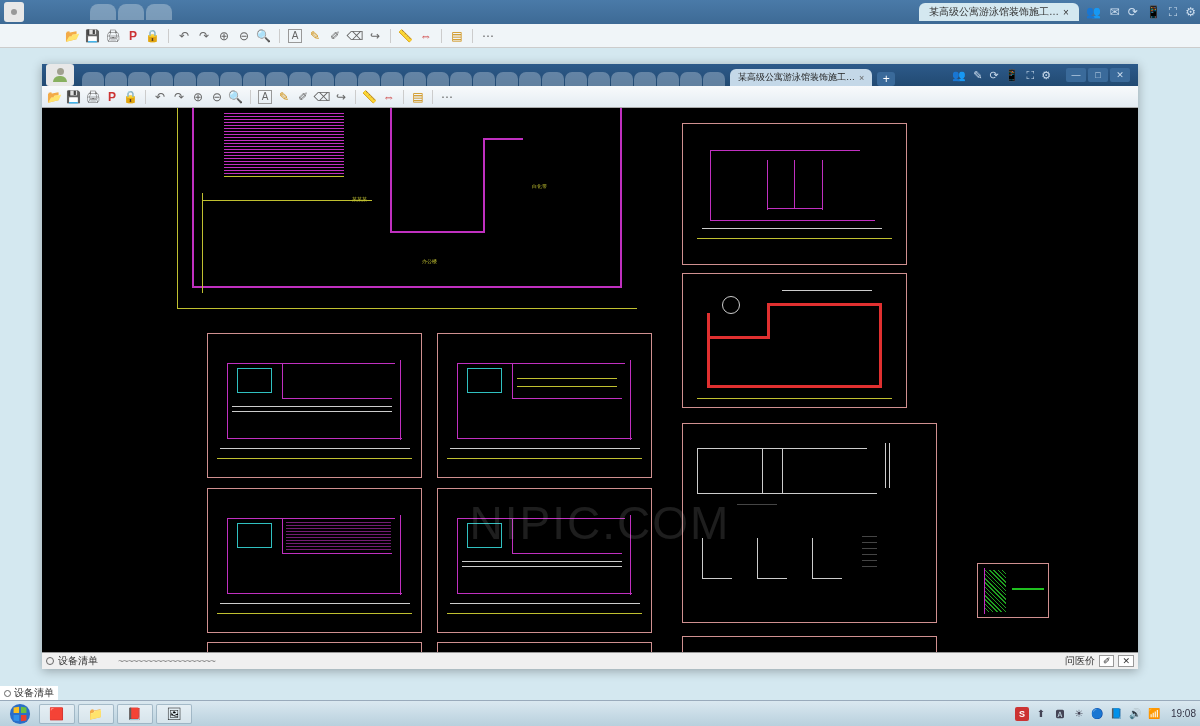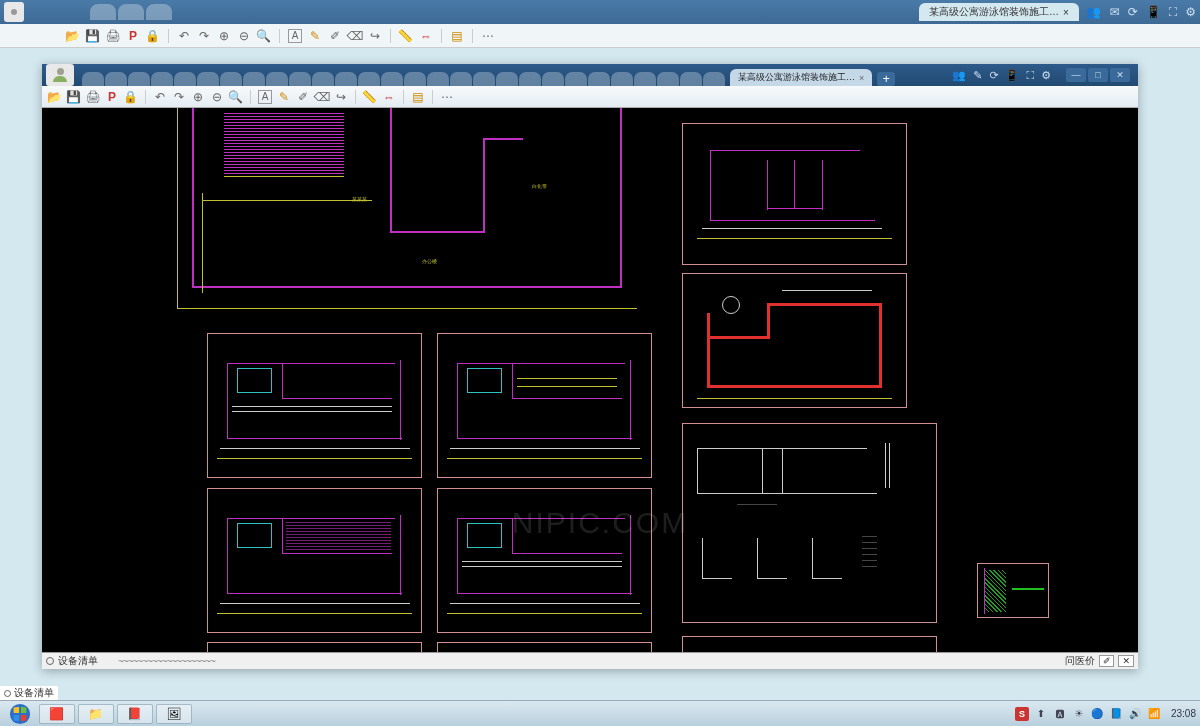--- a/index.html
+++ b/index.html
@@ -64,21 +64,21 @@
 
 .taskbar { position: absolute; left: 0; bottom: 0; width: 1200px; height: 26px; background: linear-gradient(#dae8f0, #b8d0dd); display: flex; align-items: center; padding: 0 4px; border-top:1px solid #9ab; }
 .start-orb { width: 32px; height: 22px; display:flex; align-items:center; justify-content:center; }
 .start-orb svg { width:22px; height:22px; }
 .task-item { width: 36px; height: 20px; background: rgba(255,255,255,0.4); border:1px solid rgba(120,150,170,0.6); border-radius:2px; margin-left: 3px; display:flex; align-items:center; justify-content:center; font-size:12px; }
 .tray { margin-left: auto; display: flex; align-items: center; gap: 5px; color:#445; font-size:10px; }
 .tray-ico { width:14px; height:14px; display:flex; align-items:center; justify-content:center; }
 .clock { font-size:10px; color:#334; margin-left:4px; }
 
 
-.watermark { position:absolute; left:50%; top:72%; transform:translate(-50%,-50%); color:rgba(200,200,200,0.15); font-size:30px; pointer-events:none; letter-spacing:2px; }
+.watermark { position:absolute; left:50%; top:72%; transform:translate(-50%,-50%); color:rgba(200,200,200,0.15); font-size:46px; pointer-events:none; letter-spacing:2px; }
 </style>
 </head>
 <body>
 
 <div class="outer-titlebar">
   <div class="outer-avatar">
       <div class="outer-avatar-head"></div>
     </div>
   <div class="outer-tabs-bg">
     <div class="outer-tab-ghost"></div>
@@ -371,17 +371,17 @@
     </div>
   <div class="tray">
     <span class="tray-ico" style="background:#c33;color:#fff;border-radius:2px;font-size:9px;font-weight:bold">S</span>
     <span class="tray-ico">⬆</span>
     <span class="tray-ico">🅰</span>
     <span class="tray-ico">☀</span>
     <span class="tray-ico">🔵</span>
     <span class="tray-ico">📘</span>
     <span class="tray-ico">🔊</span>
     <span class="tray-ico">📶</span>
-    <span class="clock">23:08</span>
+    <span class="clock">19:08</span>
   </div>
 </div>
 
 <div class="watermark">NIPIC.COM</div>
 
 </body></html>

